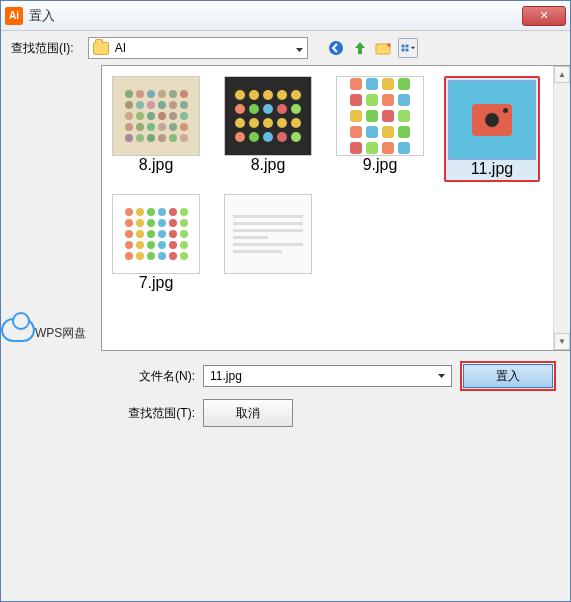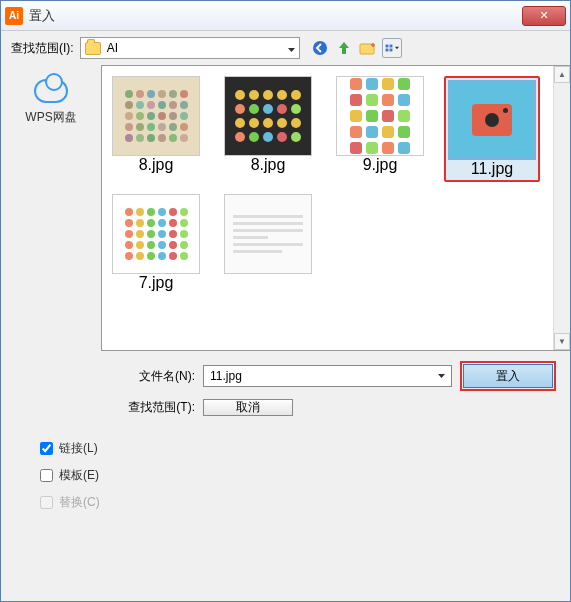--- a/index.html
+++ b/index.html
@@ -2,34 +2,34 @@
 <html><head>
 <meta charset="utf-8">
 <style>
 * { box-sizing: border-box; margin: 0; padding: 0; }
 body { font-family: "Microsoft YaHei", SimSun, sans-serif; font-size: 12px; background: #fff; }
 .window { width: 571px; height: 602px; border: 1px solid #5a7fb0; background: #f0f0f0; display: flex; flex-direction: column; }
 .titlebar { height: 30px; background: linear-gradient(#fdfdfe, #e8eef7); display: flex; align-items: center; padding: 0 4px; border-bottom: 1px solid #ccc; }
 .titlebar .app-icon { width: 18px; height: 18px; background: #ff6a00; border-radius: 2px; display: flex; align-items: center; justify-content: center; color: #fff; font-size: 10px; font-weight: bold; margin-right: 6px; }
 .titlebar .title { flex: 1; color: #333; font-size: 13px; }
 .close-btn { width: 44px; height: 20px; background: linear-gradient(#e27d7d, #c84747); border: 1px solid #a03030; border-radius: 3px; display: flex; align-items: center; justify-content: center; color: #fff; font-size: 11px; cursor: pointer; }
-.toolbar { height: 34px; display: flex; align-items: center; padding: 4px 10px; gap: 2px; }
+.toolbar { height: 34px; display: flex; align-items: center; padding: 4px 10px; gap: 10px; }
 .toolbar .label { margin-right: 4px; }
 .toolbar .location { flex: 1; max-width: 220px; height: 22px; border: 1px solid #999; background: #fff; display: flex; align-items: center; padding: 0 4px; }
 .toolbar .location .folder-icon { width: 16px; height: 13px; background: #ffd76a; border: 1px solid #d9a93a; border-radius: 2px; margin-right: 6px; position: relative; }
 .toolbar .location .folder-icon::before { content: ""; position: absolute; top: -4px; left: 1px; width: 6px; height: 3px; background: #ffd76a; border: 1px solid #d9a93a; border-bottom: none; border-radius: 2px 2px 0 0; }
 .toolbar .location .arrow { margin-left: auto; }
 .toolbar .nav-icons { display: flex; gap: 4px; margin-left: 8px; }
 .nav-ico { width: 20px; height: 20px; display: flex; align-items: center; justify-content: center; border-radius: 2px; cursor: pointer; }
 .nav-back { color: #2a6fd6; }
 .nav-up { color: #3faa3f; }
 .nav-new { color: #d9a93a; }
 .nav-view { color: #3a78c8; border: 1px solid #9ab; padding: 0 2px; }
 .body { flex: 1; display: flex; }
-.sidebar { width: 100px; padding: 14px 0; display: flex; flex-direction: column; align-items: center; background: #f0f0f0; }
+.sidebar { width: 100px; padding: 14px 0; display: flex; flex-direction: row; align-items: center; background: #f0f0f0; }
 .sidebar .cloud { width: 34px; height: 24px; border: 2px solid #3a9cf0; border-radius: 14px; position: relative; margin-bottom: 6px; }
 .sidebar .cloud::before { content: ""; position: absolute; width: 14px; height: 14px; border: 2px solid #3a9cf0; border-radius: 50%; top: -8px; left: 9px; background: #f0f0f0; }
 .sidebar .cloud-label { font-size: 12px; color: #333; }
 .main { flex: 1; display: flex; flex-direction: column; }
 .filegrid-wrap { background: #fff; border: 1px solid #999; border-right: none; margin-right: 0; height: 286px; position: relative; }
 .filegrid { padding: 10px 6px; display: flex; flex-wrap: wrap; gap: 12px 16px; align-content: flex-start; }
 .scrollbar { position: absolute; right: 0; top: 0; width: 17px; height: 100%; background: #f0f0f0; border-left: 1px solid #ddd; }
 .scroll-arrow { height: 17px; background: #f5f5f5; border: 1px solid #ccc; display: flex; align-items: center; justify-content: center; font-size: 8px; color: #666; }
 .item { width: 96px; display: flex; flex-direction: column; align-items: center; text-align: center; }
 .thumb { width: 88px; height: 80px; border: 1px solid #ccc; background: #fff; display: flex; align-items: center; justify-content: center; overflow: hidden; position: relative; }
@@ -52,21 +52,21 @@
 .thumb.t12 { background: #fff; }
 .thumb.tqq { background: #fafafa; }
 .thumb.tqq .lines { width: 70px; display: flex; flex-direction: column; gap: 4px; }
 .thumb.tqq .lines span { height: 3px; background: #ddd; }
 .watermark { position: absolute; top: 210px; left: 260px; color: rgba(150,150,150,.5); font-size: 20px; font-weight: bold; pointer-events: none; text-align: center; letter-spacing: 2px; }
 .watermark .sub { font-size: 11px; letter-spacing: 4px; display: block; }
 .form { padding: 10px 14px; }
 .form-row { display: flex; align-items: center; margin-bottom: 8px; gap: 8px; }
 .form-row .flabel { width: 80px; text-align: right; }
 .combo { flex: 1; height: 22px; border: 1px solid #888; background: #fff; display: flex; align-items: center; padding: 0 6px; justify-content: space-between; }
-.btn { width: 90px; height: 17px; border: 1px solid #888; background: linear-gradient(#fefefe, #e6e6e6); display: flex; align-items: center; justify-content: center; cursor: pointer; }
+.btn { width: 90px; height: 28px; border: 1px solid #888; background: linear-gradient(#fefefe, #e6e6e6); display: flex; align-items: center; justify-content: center; cursor: pointer; }
 .btn.primary-wrap { border: 2px solid #e03030; padding: 1px; width: 96px; height: 30px; }
 .btn.primary-wrap .inner-btn { width: 100%; height: 100%; border: 1px solid #3a78c8; background: linear-gradient(#cde6f7, #a8d0ef); display: flex; align-items: center; justify-content: center; }
 .checks { padding: 10px 20px; }
 .checkrow { display: flex; align-items: center; gap: 6px; margin-bottom: 10px; color: #333; }
 .checkrow input { width: 13px; height: 13px; }
 .checkrow.disabled { color: #aaa; }
 .bottom-area { flex: 1; position: relative; }
 svg.arrow-down { width: 7px; height: 4px; }
 </style>
 </head>
@@ -316,28 +316,14 @@
           </div>
         </div>
       </div>
 
       <div class="bottom-area">
         
       </div>
     </div>
   </div>
 
-  <div style="position:absolute; left:20px; top:430px;" class="checks">
-    <label class="checkrow">
-      <input type="checkbox" checked="" style="">
-      <span>链接(L)</span>
-    </label>
-    <label class="checkrow">
-      <input type="checkbox" style="">
-      <span>模板(E)</span>
-    </label>
-    <label class="checkrow disabled">
-      <input type="checkbox" disabled="" style="">
-      <span>替换(C)</span>
-    </label>
-  </div>
 
 </div>
 
 </body></html>

